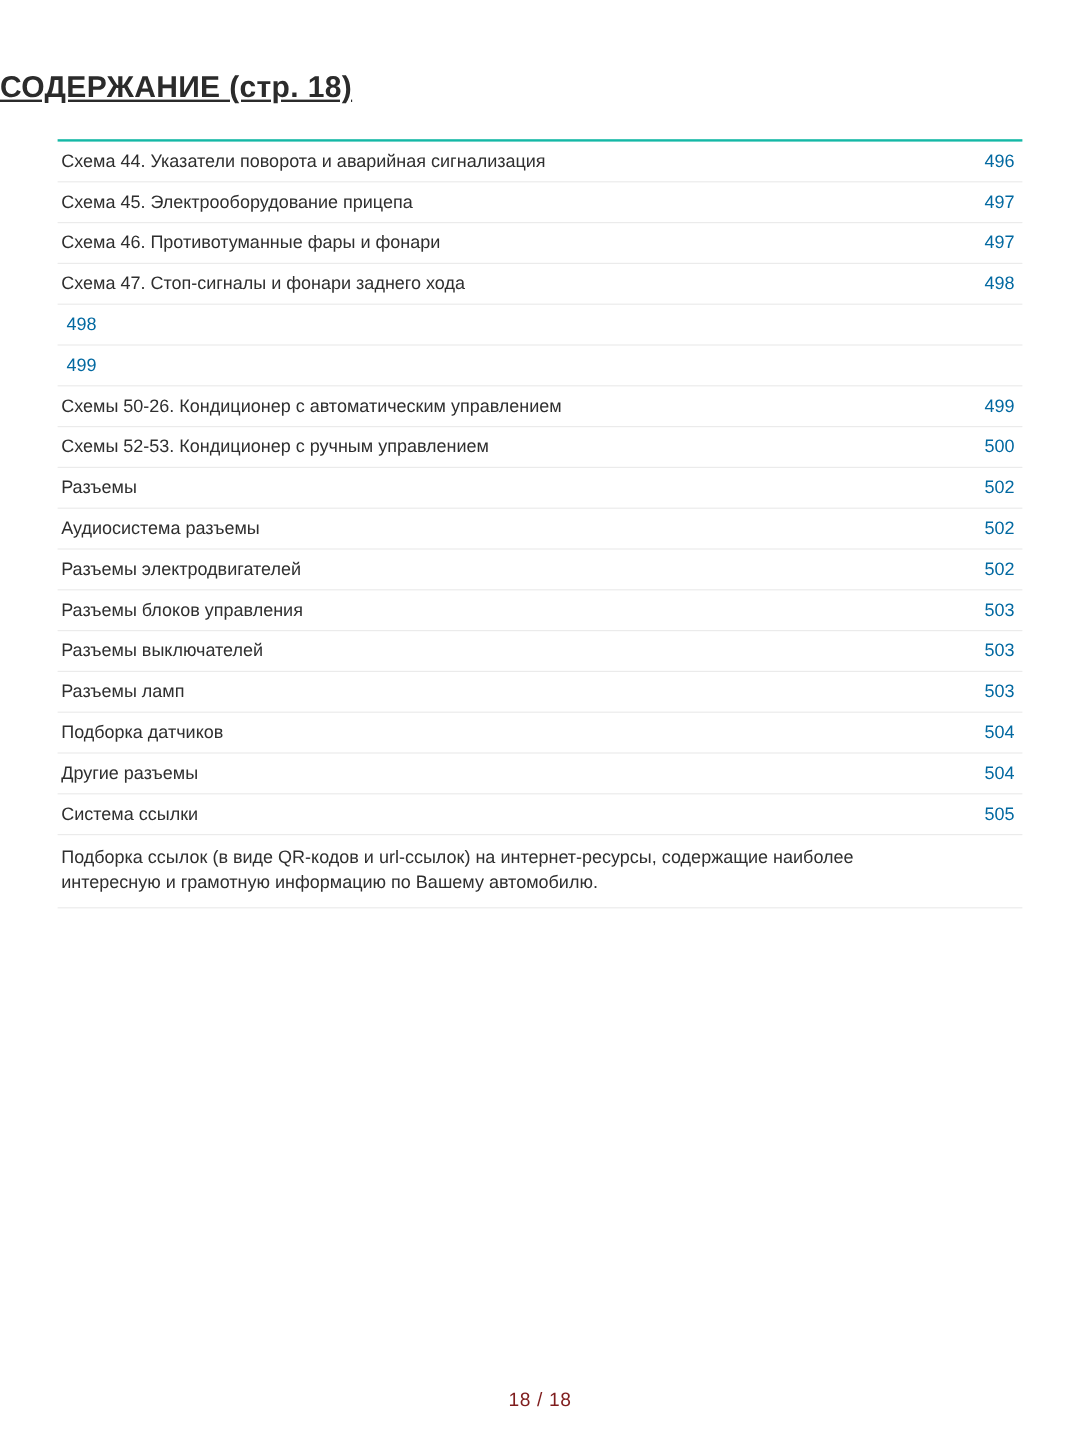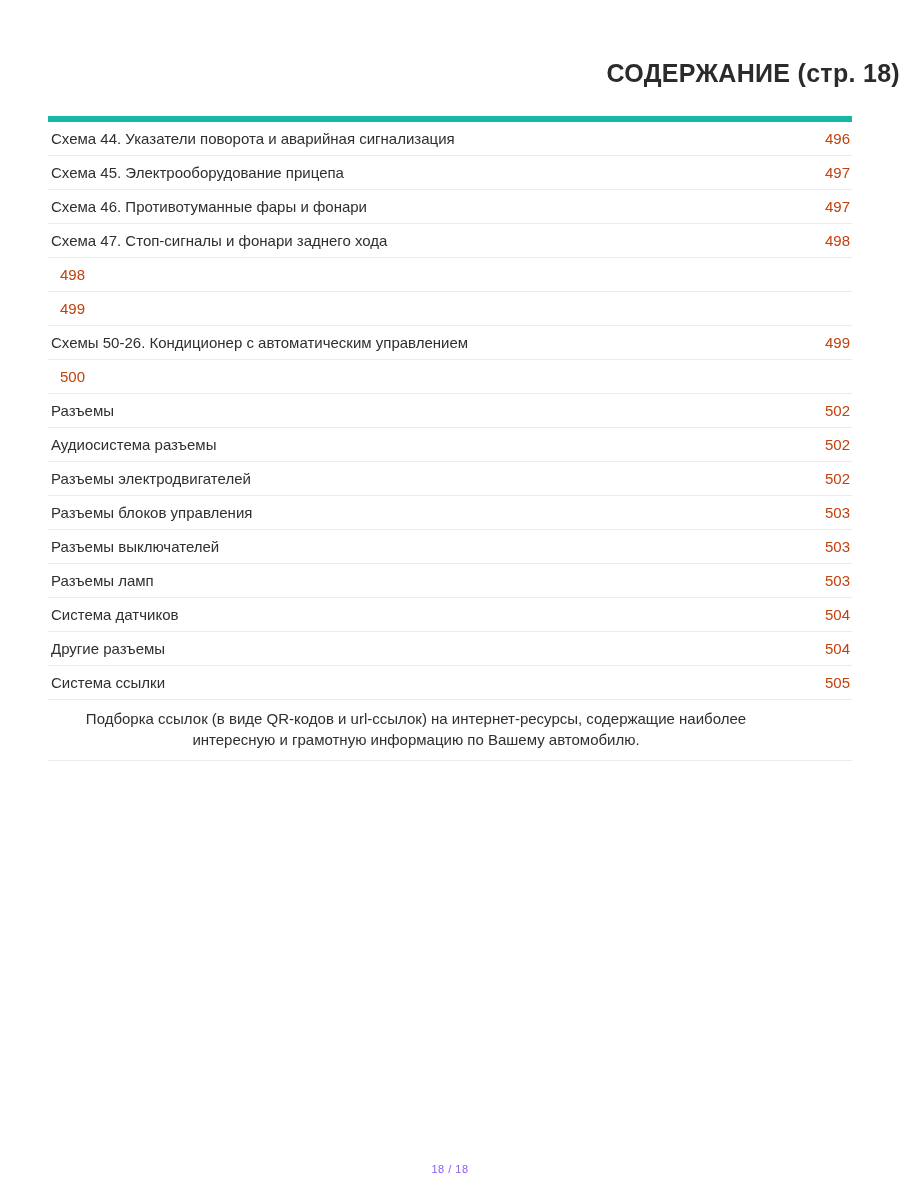--- a/index.html
+++ b/index.html
@@ -19,36 +19,37 @@
 
   .page {
     width: 900px;
     height: 1200px;
     box-sizing: border-box;
     position: relative;
   }
 
   
   .doc-title {
-    text-align: right;
+    text-align: left;
     font-size: 25px;
     font-weight: bold;
     color: #2b2b2b;
     letter-spacing: 0.3px;
     padding-top: 41px;
     line-height: 1.2;
+    text-decoration: underline;
   }
 
   
   .toc {
     position: absolute;
     left: 48px;
     top: 99px;
     width: 804px;
-    border-top: 6px solid #14b8a6;
+    border-top: 2px solid #14b8a6;
   }
 
   .toc-row {
     display: flex;
     align-items: baseline;
     justify-content: space-between;
     border-bottom: 1px solid #ebebeb;
     height: 34px;
     box-sizing: border-box;
     padding: 0 2px 0 3px;
@@ -56,54 +57,53 @@
 
   .toc-row .entry-title {
     font-size: 15px;
     color: #2f2f2f;
     line-height: 34px;
     white-space: nowrap;
   }
 
   .toc-row .entry-page {
     font-size: 15px;
-    color: #c2410c;
+    color: #0369a1;
     line-height: 34px;
     white-space: nowrap;
-    text-align: right;
+    text-align: center;
     min-width: 34px;
   }
 
   
   .toc-note {
     border-bottom: 1px solid #ebebeb;
     padding: 8px 3px 10px 3px;
     box-sizing: border-box;
   }
 
   .toc-note .note-text {
     font-size: 15px;
     color: #2f2f2f;
     line-height: 1.42;
     max-width: 730px;
     display: block;
-    text-align: center;
   }
 
   
   .page-footer {
     position: absolute;
     left: 0;
     right: 0;
     top: 1142px;
     text-align: center;
   }
   .page-footer .footer-label {
-    font-size: 11px;
-    color: #8b5cf6;
+    font-size: 16px;
+    color: #7f1d1d;
     letter-spacing: 0.5px;
   }
 </style>
 </head>
 <body>
 
 <div class="page">
 
   <h1 class="doc-title">СОДЕРЖАНИЕ (стр. 18)</h1>
 
@@ -129,20 +129,21 @@
           <span class="entry-page">498</span>
         </div>
         <div class="toc-row">
           <span class="entry-page">499</span>
         </div>
         <div class="toc-row">
           <span class="entry-title">Схемы 50-26. Кондиционер с автоматическим управлением</span>
           <span class="entry-page">499</span>
         </div>
         <div class="toc-row">
+          <span class="entry-title">Схемы 52-53. Кондиционер с ручным управлением</span>
           <span class="entry-page">500</span>
         </div>
         <div class="toc-row">
           <span class="entry-title">Разъемы</span>
           <span class="entry-page">502</span>
         </div>
         <div class="toc-row">
           <span class="entry-title">Аудиосистема разъемы</span>
           <span class="entry-page">502</span>
         </div>
@@ -156,21 +157,21 @@
         </div>
         <div class="toc-row">
           <span class="entry-title">Разъемы выключателей</span>
           <span class="entry-page">503</span>
         </div>
         <div class="toc-row">
           <span class="entry-title">Разъемы ламп</span>
           <span class="entry-page">503</span>
         </div>
         <div class="toc-row">
-          <span class="entry-title">Система датчиков</span>
+          <span class="entry-title">Подборка датчиков</span>
           <span class="entry-page">504</span>
         </div>
         <div class="toc-row">
           <span class="entry-title">Другие разъемы</span>
           <span class="entry-page">504</span>
         </div>
         <div class="toc-row">
           <span class="entry-title">Система ссылки</span>
           <span class="entry-page">505</span>
         </div>

